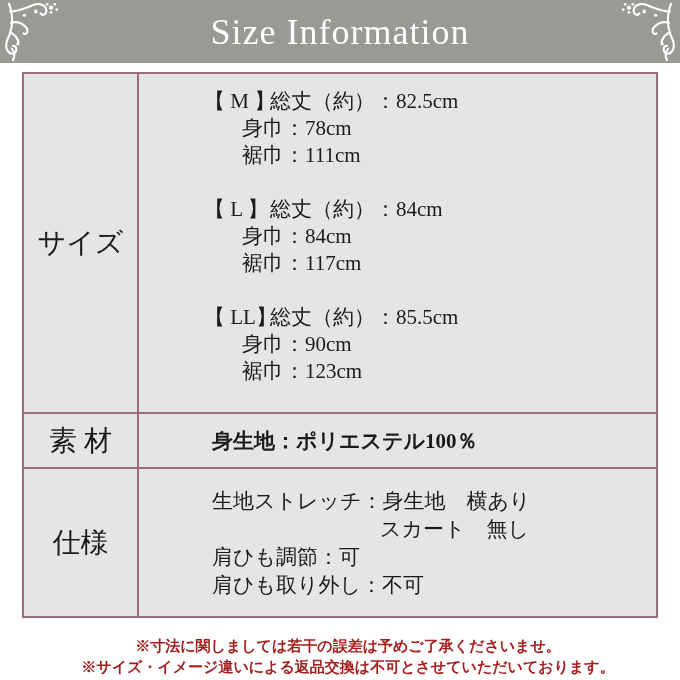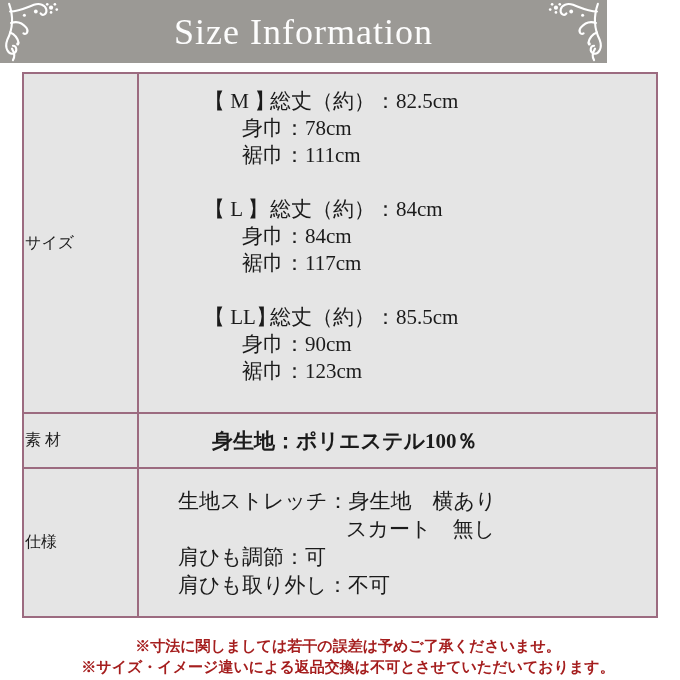--- a/index.html
+++ b/index.html
@@ -5,21 +5,21 @@
   html,body{margin:0;padding:0;}
   body{
     width:680px;height:680px;background:#ffffff;
     font-family:"Liberation Serif","DejaVu Serif",serif;
     color:#1b1b1b;
   }
   .page{position:relative;width:680px;height:680px;background:#ffffff;overflow:hidden;}
 
   
   .header{
-    position:absolute;top:0;left:0;width:607px;height:63px;
+    position:absolute;top:0;left:0;width:680px;height:63px;
     background:#9b9995;
     display:flex;align-items:center;justify-content:center;
   }
   .header-title{
     font-size:36px;color:#fdfdfd;letter-spacing:1px;font-weight:400;
   }
   .flourish{position:absolute;top:1px;width:58px;height:61px;}
   .flourish.left{left:3px;}
   .flourish.right{right:3px;transform:scaleX(-1);}
 
@@ -28,30 +28,30 @@
     position:absolute;left:22px;top:72px;width:636px;
     border-collapse:collapse;table-layout:fixed;
     font-size:21px;
   }
   .size-table td{
     border:2px solid #9c6b80;
     vertical-align:middle;
     background:#e5e5e5;
   }
   .label-cell{
-    width:111px;text-align:left;font-size:16px;color:#1b1b1b;margin-left:14px;
+    width:111px;text-align:center;font-size:28px;color:#1b1b1b;margin-left:14px;
   }
   .size-cell{vertical-align:top;padding:14px 0 0 65px;}
   .size-block{margin-bottom:27px;}
   .size-line{line-height:27px;white-space:nowrap;}
   .size-tag{display:inline-block;width:66px;}
   .size-cont{padding-left:38px;line-height:27px;white-space:nowrap;}
 
   .material-cell{padding-left:73px;height:51px;font-weight:bold;}
-  .spec-cell{padding-left:39px;height:145px;}
+  .spec-cell{padding-left:73px;height:145px;}
   .spec-line{line-height:28px;white-space:nowrap;}
   .spec-indent{padding-left:168px;}
   .country-cell{padding-left:73px;height:44px;}
 
   
   .footer{
     position:absolute;left:8px;top:636px;width:680px;
     text-align:center;
     font-size:15px;font-weight:bold;line-height:21px;
     color:#a51e1e;

